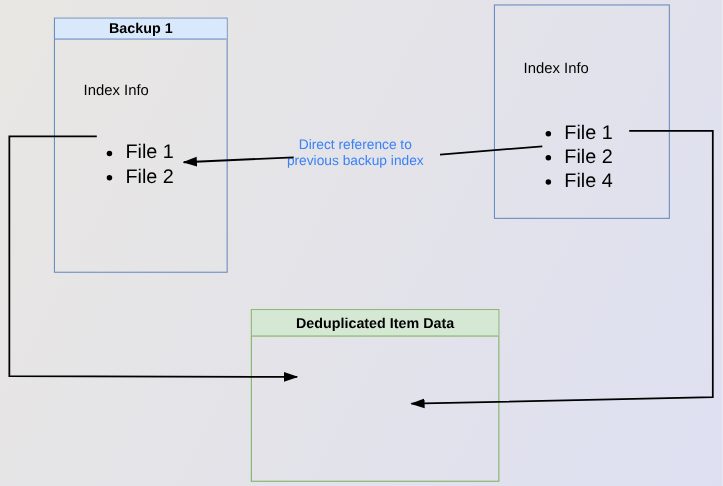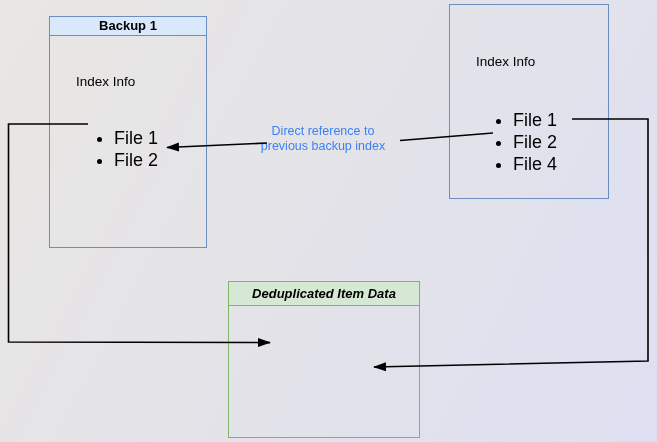--- a/index.html
+++ b/index.html
@@ -52,21 +52,21 @@
 
 <div class="node node-blue" id="backup2" style="left:449px; top:4px; width:160px; height:195px;">
   <div class="subhead">Index Info</div>
   <ul class="filelist">
       <li>File 1</li>
       <li>File 2</li>
       <li>File 4</li>
     </ul>
 </div>
 
-<div class="node node-green" id="dedup" style="left:228px; top:281px; width:192px; height:157px;font-style:italic;">
+<div class="node node-green" id="dedup" style="left:228px; top:281px; width:226px; height:157px;">
   <div class="hdr hdr-green">
     <span>Deduplicated Item Data</span>
   </div>
 </div>
 
 <div class="annotation">Direct reference to
 previous backup index</div>
 
 <svg class="arrows" width="657" height="442" viewBox="0 0 657 442">
   <defs>

